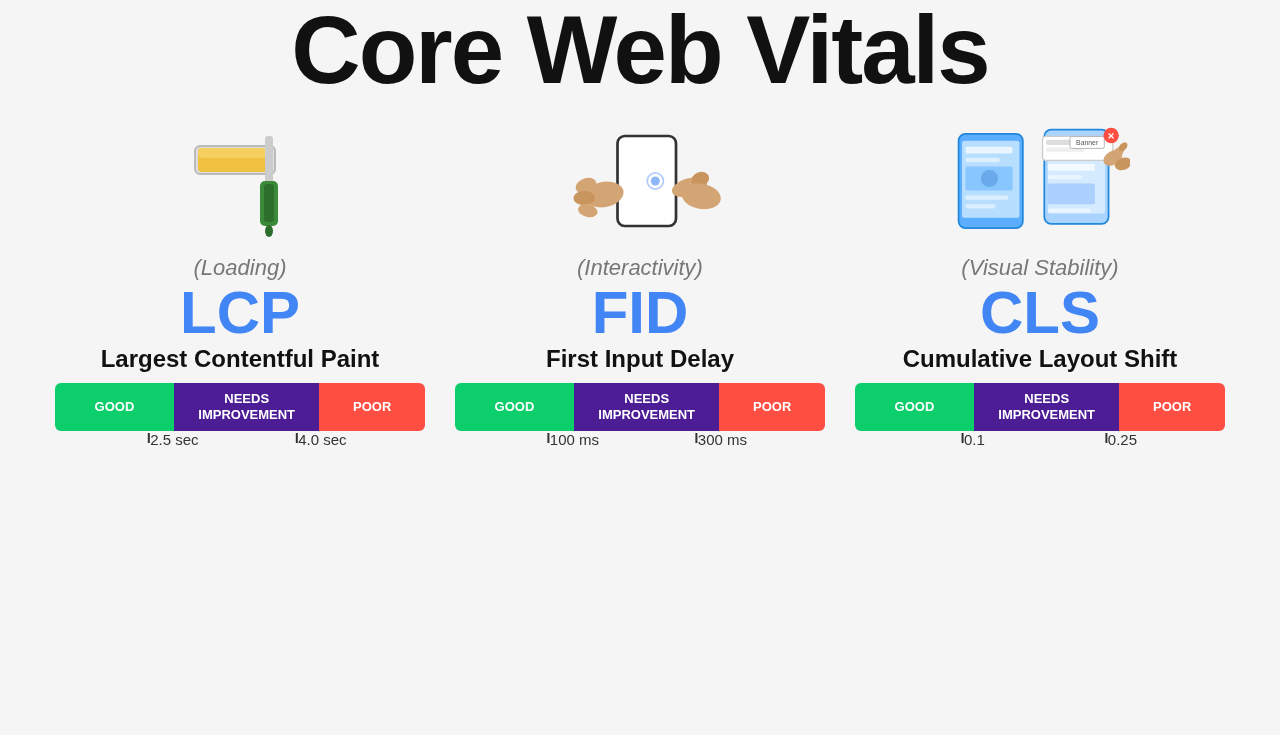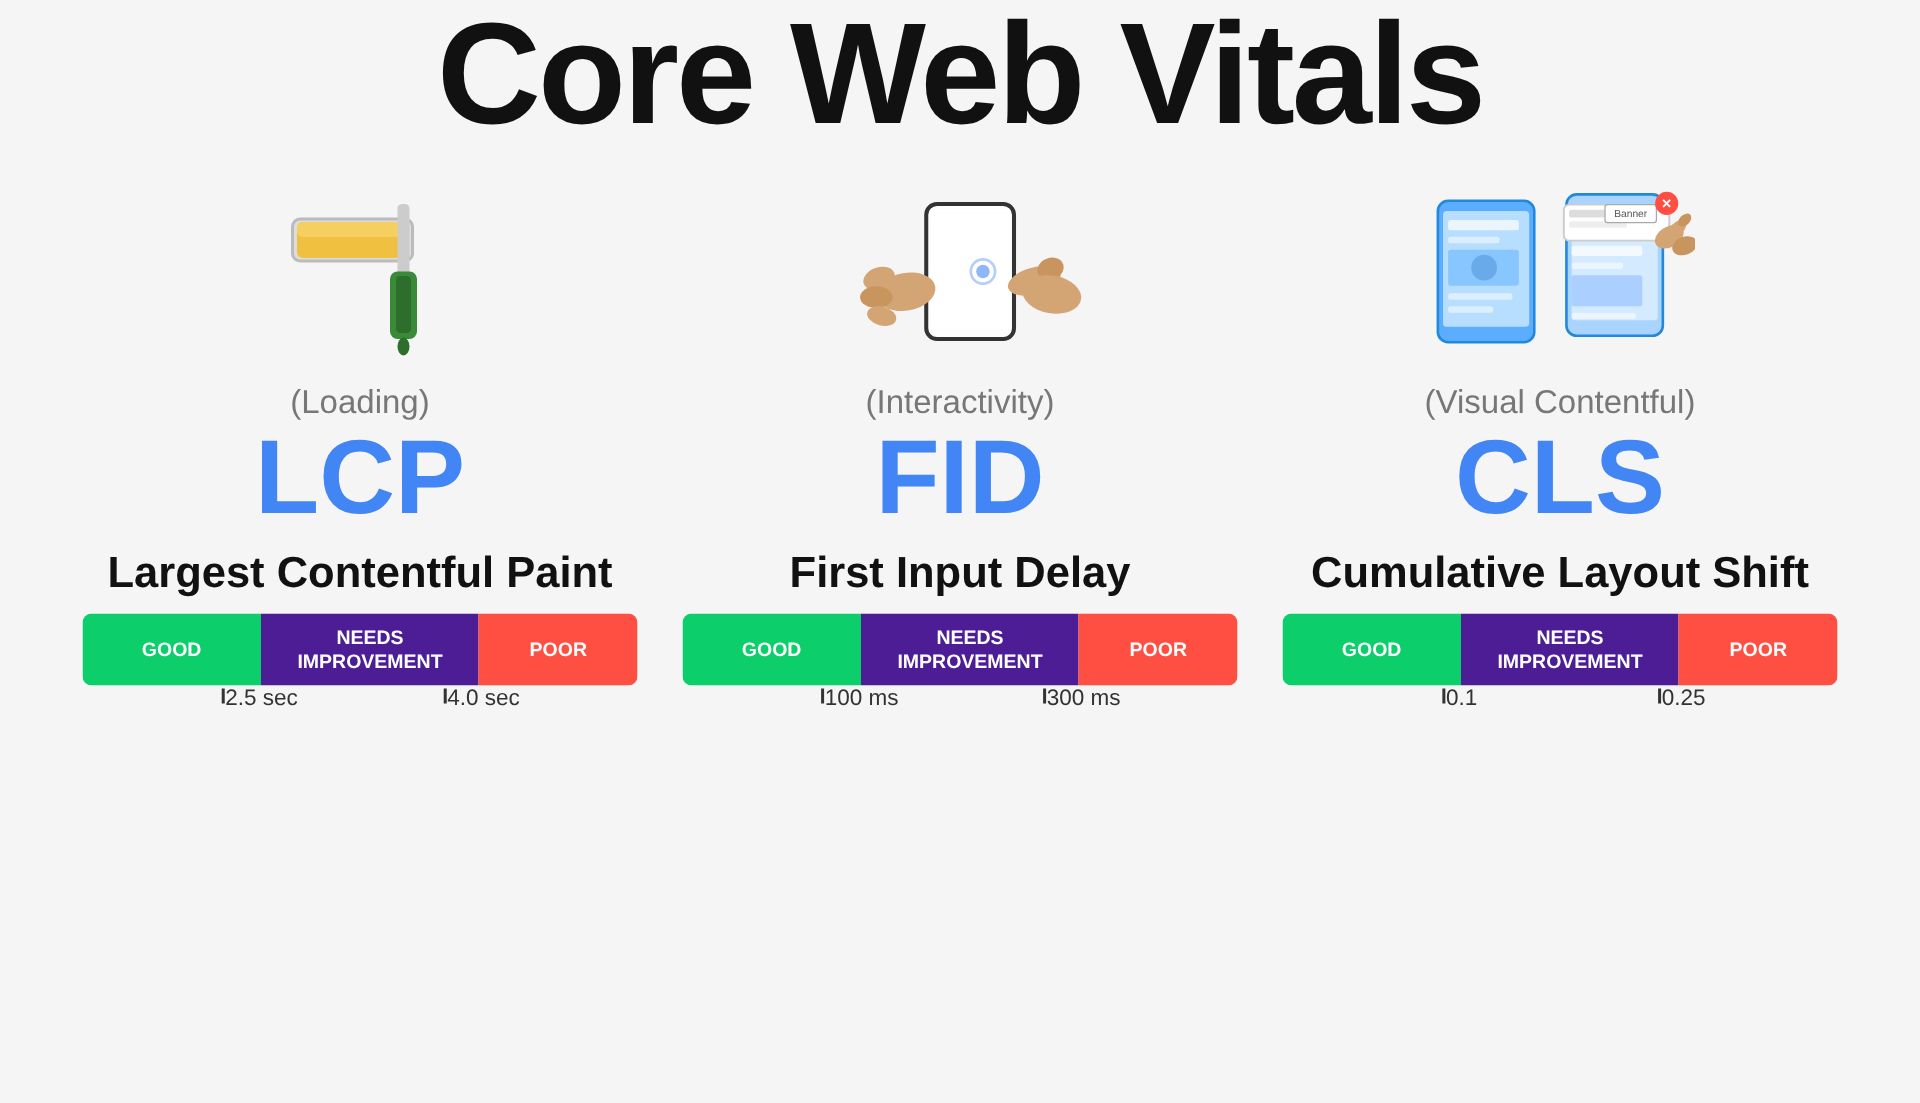--- a/index.html
+++ b/index.html
@@ -48,36 +48,37 @@
       width: 180px;
       height: 140px;
       display: flex;
       align-items: center;
       justify-content: center;
       margin-bottom: 4px;
     }
 
     .vital-category {
       font-size: 22px;
+      font-style: italic;
       color: #777;
       margin-bottom: 2px;
       text-align: center;
     }
 
     .vital-acronym {
-      font-size: 70px;
+      font-size: 60px;
       font-weight: 900;
       color: #4285f4;
       line-height: 1;
-      margin-bottom: 13px;
+      margin-bottom: 2px;
       text-align: center;
     }
 
     .vital-name {
-      font-size: 29px;
+      font-size: 24px;
       font-weight: 800;
       color: #111;
       text-align: left;
       margin-bottom: 10px;
     }
 
     .threshold-bar-container {
       width: 100%;
       max-width: 370px;
       display: flex;
@@ -271,21 +272,21 @@
         <rect x="114" y="68" width="55" height="24" rx="2" fill="#a0c8ff" opacity="0.8"></rect>
         <rect x="114" y="97" width="50" height="5" rx="2" fill="#fff" opacity="0.5"></rect>
 
         <ellipse cx="196" cy="32" rx="9" ry="5" fill="#d4a574" transform="rotate(-45,196,32)"></ellipse>
         <ellipse cx="202" cy="25" rx="6" ry="4" fill="#c9955e" transform="rotate(-45,202,25)"></ellipse>
 
         <ellipse cx="190" cy="38" rx="12" ry="8" fill="#d4a574" transform="rotate(-30,190,38)"></ellipse>
         <ellipse cx="202" cy="45" rx="10" ry="7" fill="#c9955e" transform="rotate(-20,202,45)"></ellipse>
       </svg>
     </div>
-    <div class="vital-category">(Visual Contentful)</div>
+    <div class="vital-category">(Visual Stability)</div>
     <div class="vital-acronym">CLS</div>
     <div class="vital-name">Cumulative Layout Shift</div>
     <div class="threshold-bar-container">
       <div class="threshold-bar">
         <div class="bar-segment bar-good" style="flex:32">GOOD</div>
         <div class="bar-segment bar-needs" style="flex:40">NEEDS<br>IMPROVEMENT</div>
         <div class="bar-segment bar-poor" style="flex:28">POOR</div>
       </div>
       <div class="threshold-tick-area">
         <div class="threshold-tick" style="left:32%">

